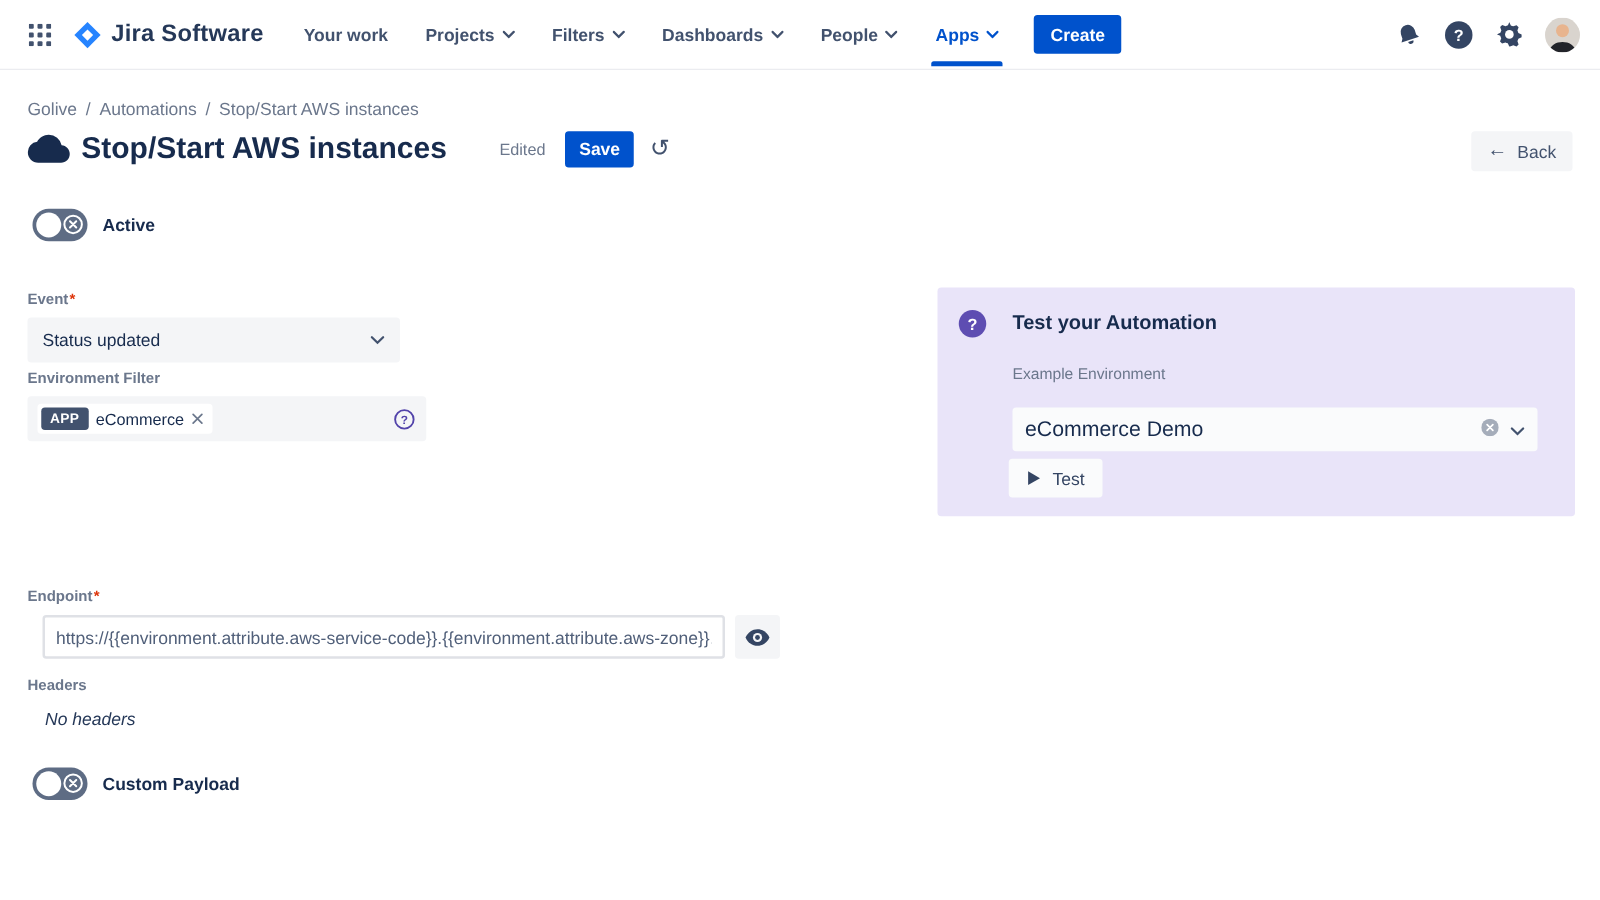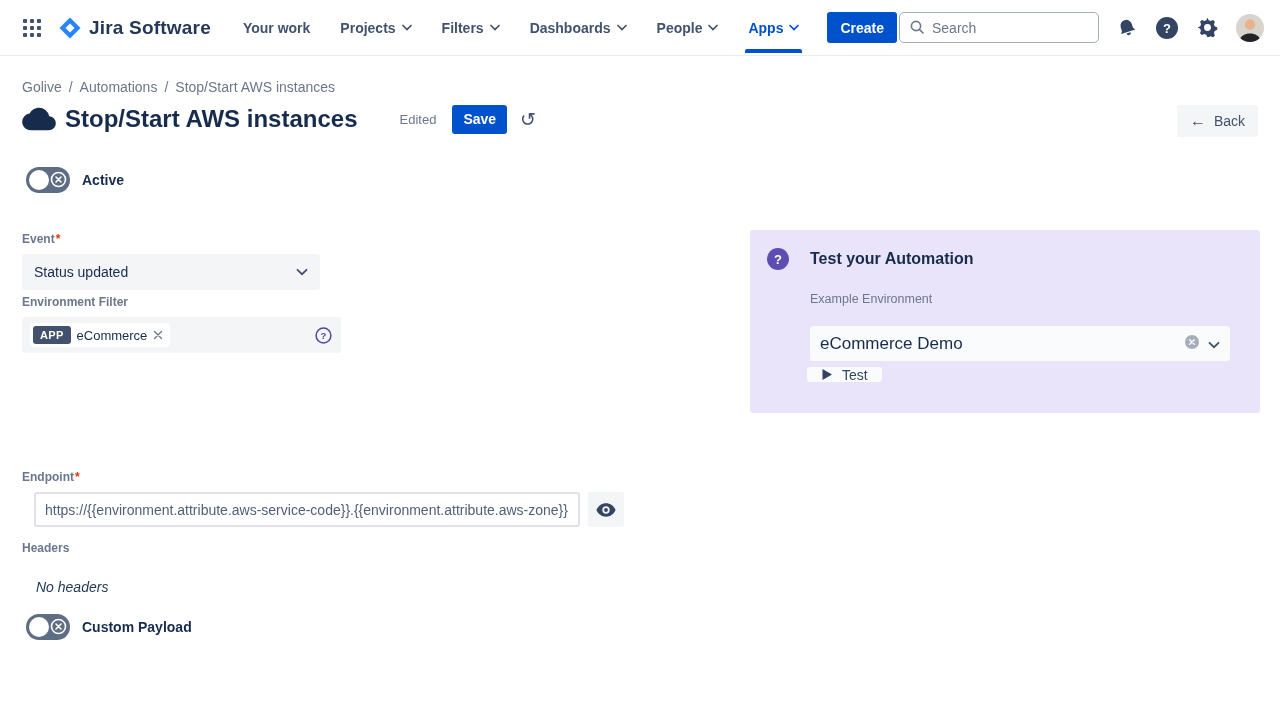--- a/index.html
+++ b/index.html
@@ -89,35 +89,35 @@
               background:#E9E4F9; border-radius:3px; }
   .panel-qicon { position:absolute; left:17px; top:18px; width:22px; height:22px;
               background:#5E4DB2; border-radius:50%; color:#fff; font-size:13px; font-weight:700;
               display:flex; align-items:center; justify-content:center; }
   .panel-title { position:absolute; left:60px; top:20px; font-size:16px; font-weight:700; color:#172B4D; }
   .panel-env-label { position:absolute; left:60px; top:62px; font-size:12.5px; color:#6B778C; }
   .panel-select { position:absolute; left:60px; top:96px; width:420px; height:35px;
               background:#FAFBFC; border-radius:3px; display:flex; align-items:center;
               padding:0 10px; font-size:17px; color:#172B4D; cursor:pointer; }
   .panel-select .right-icons { margin-left:auto; display:flex; align-items:center; gap:9px; }
-  .test-btn { position:absolute; left:57px; top:137px; height:15px; background:#FAFBFC;
+  .test-btn { position:absolute; left:57px; top:137px; height:31px; background:#FAFBFC;
               border:none; border-radius:3px; display:flex; align-items:center; gap:9px;
               padding:0 14px; font-size:14px; color:#344563; cursor:pointer;
               font-family:"Liberation Sans", sans-serif; }
 
   
   .endpoint-row { display:flex; align-items:center; }
   .method-select { width:103px; height:36px; }
   .url-input { margin-left:12px; width:546px; height:35px; border:2px solid #DFE1E6;
               border-radius:3px; padding:0 9px; font-size:14px; color:#505F79; outline:none;
               font-family:"Liberation Sans", sans-serif; background:#fff; }
   .eye-btn { margin-left:8px; width:36px; height:35px; background:#F4F5F7; border:none;
               border-radius:3px; cursor:pointer; display:flex; align-items:center; justify-content:center; }
 
-  .no-headers { margin:24px 0 0 14px; font-size:14px; font-style:italic; color:#253858; }
+  .no-headers { margin:12px 0 0 14px; font-size:14px; font-style:italic; color:#253858; }
 
   
   #active-row { position:absolute; left:26px; top:167px; }
   #event-group { top:232px; }
   #env-group { top:295px; }
   #endpoint-group { top:470px; }
   #headers-group { top:541px; }
   #payload-row { position:absolute; left:26px; top:614px; }
 </style>
 </head>
@@ -189,29 +189,20 @@
           <svg width="10" height="7" viewBox="0 0 10 7">
             <path d="M1 1.5 L5 5.5 L9 1.5" stroke="currentColor" stroke-width="1.7" fill="none" stroke-linecap="round"></path>
           </svg>
         </span>
     </div>
   </nav>
 
   <button class="create-btn">Create</button>
 
   <div class="nav-right">
-    <div class="search-wrap">
-      <span class="mag">
-        <svg width="16" height="16" viewBox="0 0 16 16">
-            <circle cx="7" cy="7" r="4.6" fill="none" stroke="#6B778C" stroke-width="1.6"></circle>
-            <path d="M10.6 10.6 L14 14" stroke="#6B778C" stroke-width="1.6" stroke-linecap="round"></path>
-          </svg>
-      </span>
-      <input class="search-input" type="text" placeholder="Search" style="">
-    </div>
     <button class="icon-btn">
       <svg width="22" height="22" viewBox="0 0 24 24" style="transform:rotate(-18deg)">
         <path fill="#344563" d="M12 3a6.3 6.3 0 0 0-6.3 6.3v4.2L4 16.3h16l-1.7-2.8V9.3A6.3 6.3 0 0 0 12 3z"></path>
         <path fill="#344563" d="M9.6 17.6a2.4 2.4 0 0 0 4.8 0z"></path>
       </svg>
     </button>
     <button class="icon-btn">
       <svg width="24" height="24" viewBox="0 0 24 24">
         <circle cx="12" cy="12" r="11" fill="#344563"></circle>
         <text x="12" y="16.5" text-anchor="middle" font-size="13" font-weight="bold" fill="#fff" font-family="Liberation Sans, sans-serif">?</text>

